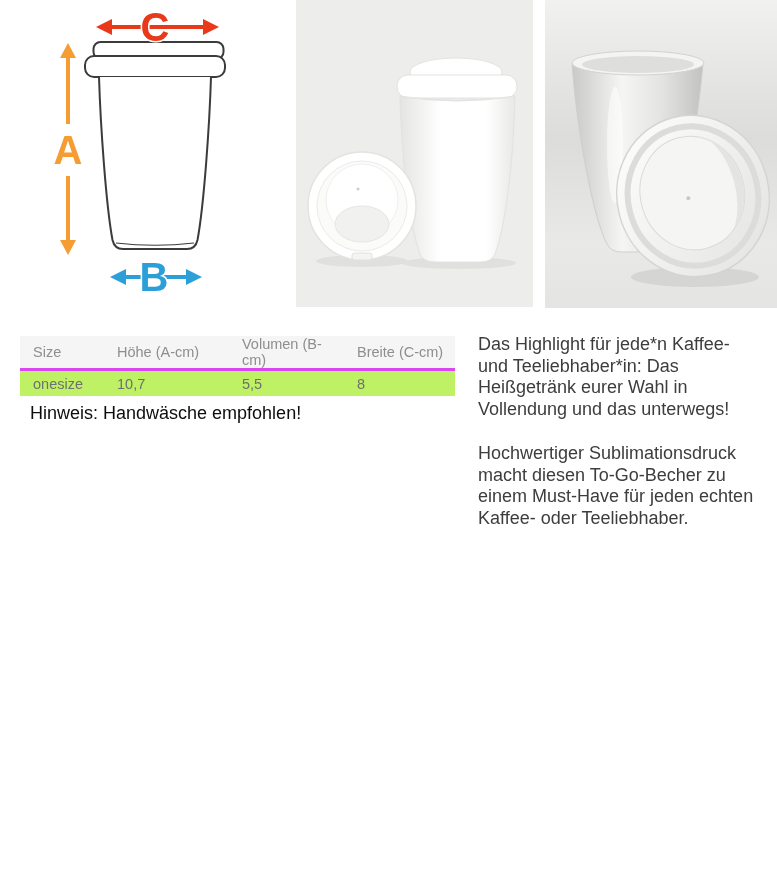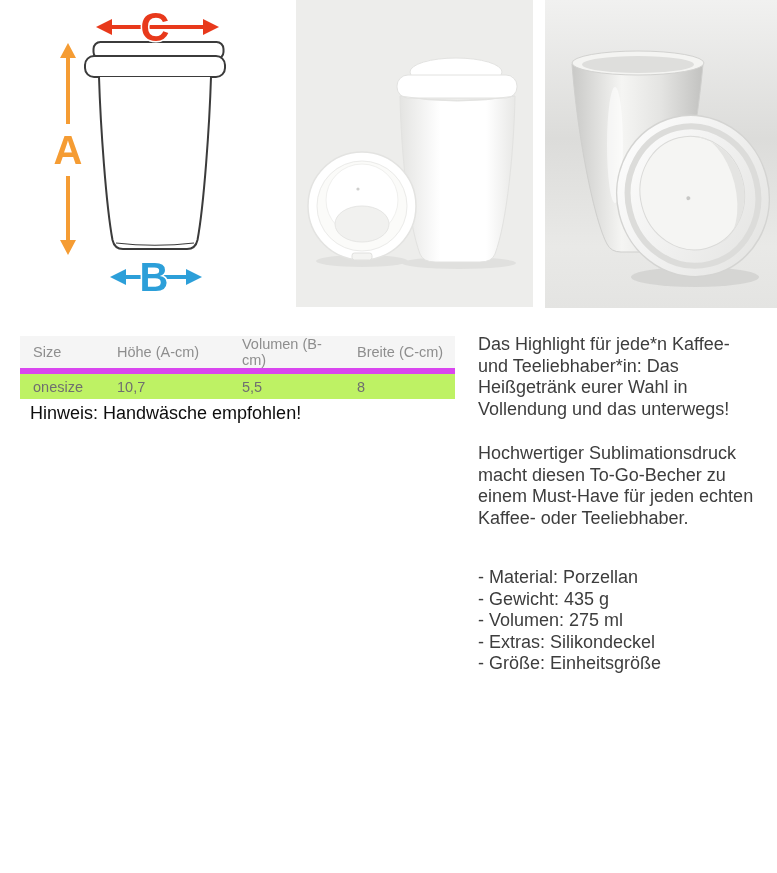--- a/index.html
+++ b/index.html
@@ -22,39 +22,39 @@
     position:absolute;left:20px;top:336px;width:435px;
     border-collapse:collapse;table-layout:fixed;
     font-size:14.5px;
   }
   .size-table col.c1{width:84px;}
   .size-table col.c2{width:125px;}
   .size-table col.c3{width:115px;}
   .size-table col.c4{width:111px;}
   .size-table th{
     background:#f5f5f5;color:#8e8e8e;font-weight:normal;text-align:left;
-    height:26px;padding:0 0 0 13px;border-bottom:6px solid #d946ef;
+    height:26px;padding:0 0 0 13px;border-bottom:3px solid #d946ef;
   }
   .size-table td{
     background:#bef264;color:#6f6f6f;text-align:left;
     height:25px;padding:0 0 0 13px;
   }
 
   .note{
     position:absolute;left:30px;top:403px;
     font-size:18px;color:#0d0d0d;
   }
 
   
   .desc{
     position:absolute;left:478px;top:334px;width:280px;
     font-size:18px;line-height:21.5px;color:#3d3d3d;
   }
   .desc p{margin:0 0 23px 0;}
-  .desc p.p2{margin-bottom:38px;}
+  .desc p.p2{margin-bottom:10px;}
   .desc .bullets div{white-space:nowrap;}
 </style>
 </head>
 <body>
 
 <div class="page">
 
   <div class="diagram">
     <svg width="260" height="300" viewBox="0 0 260 300" xmlns="http://www.w3.org/2000/svg">
 
@@ -186,22 +186,15 @@
         <td>8</td>
       </tr>
     </tbody>
   </table>
 
   <div class="note">Hinweis: Handwäsche empfohlen!</div>
 
   <div class="desc">
     <p class="p1">Das Highlight für jede*n Kaffee- und Teeliebhaber*in: Das Heißgetränk eurer Wahl in Vollendung und das unterwegs!</p>
     <p class="p2">Hochwertiger Sublimationsdruck macht diesen To-Go-Becher zu einem Must-Have für jeden echten Kaffee- oder Teeliebhaber.</p>
-    <div class="bullets">
-      <div>- Material: Porzellan</div>
-      <div>- Gewicht: 435 g</div>
-      <div>- Volumen: 275 ml</div>
-      <div>- Extras: Silikondeckel</div>
-      <div>- Größe: Einheitsgröße</div>
-    </div>
   </div>
 
 </div>
 
 </body></html>

